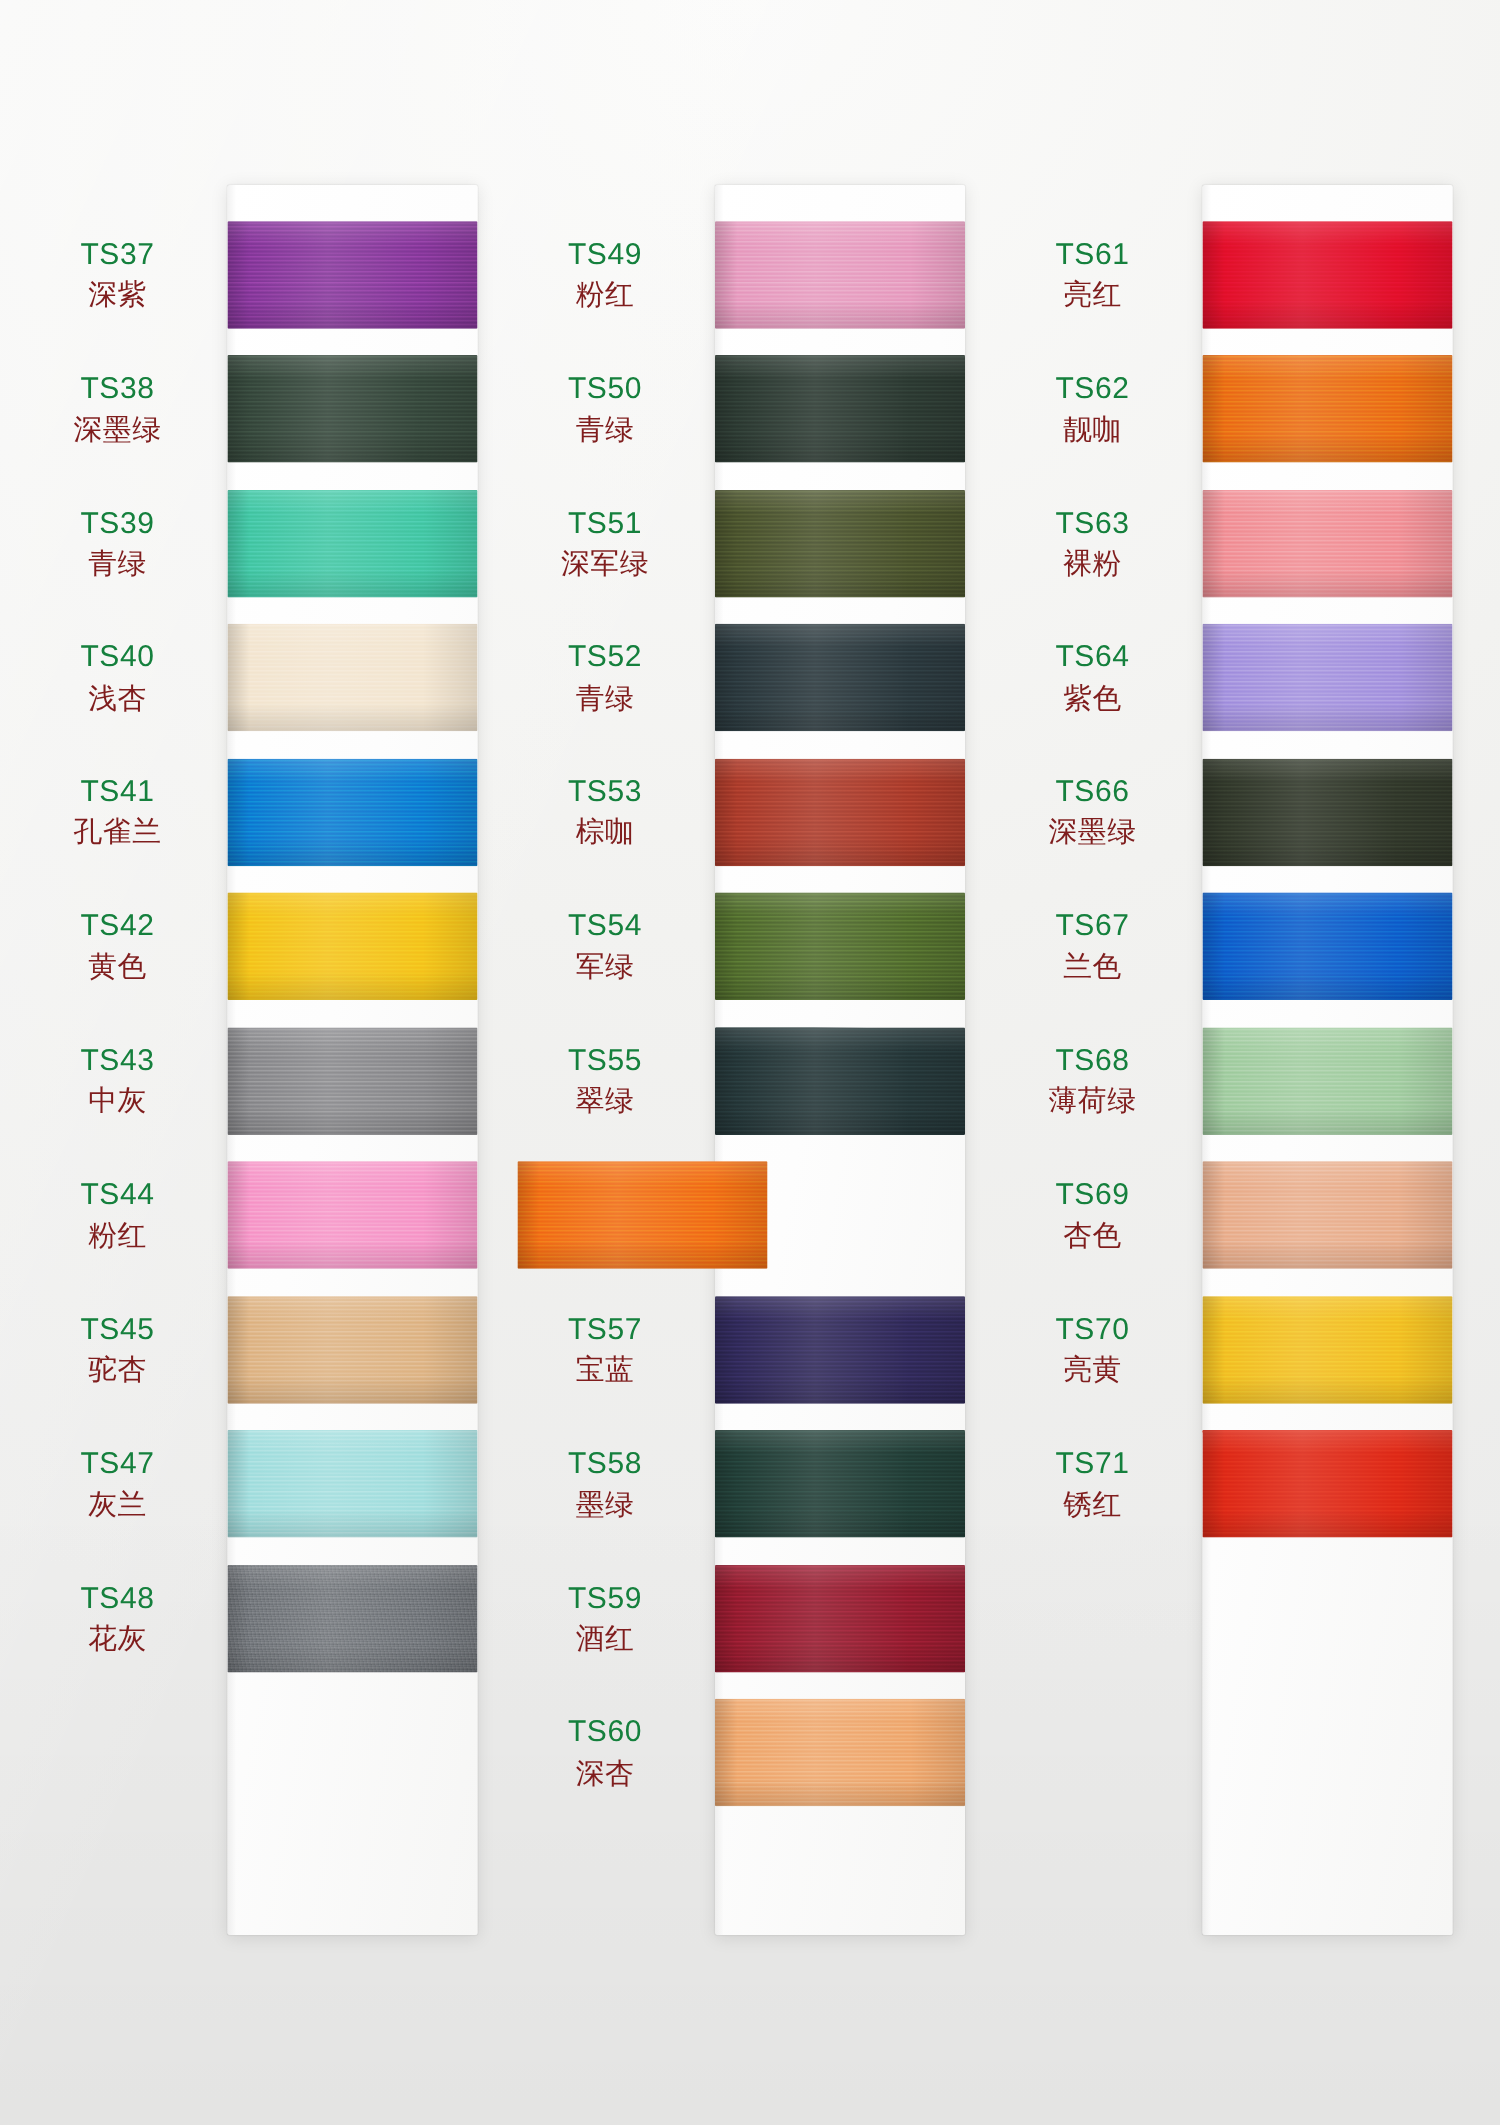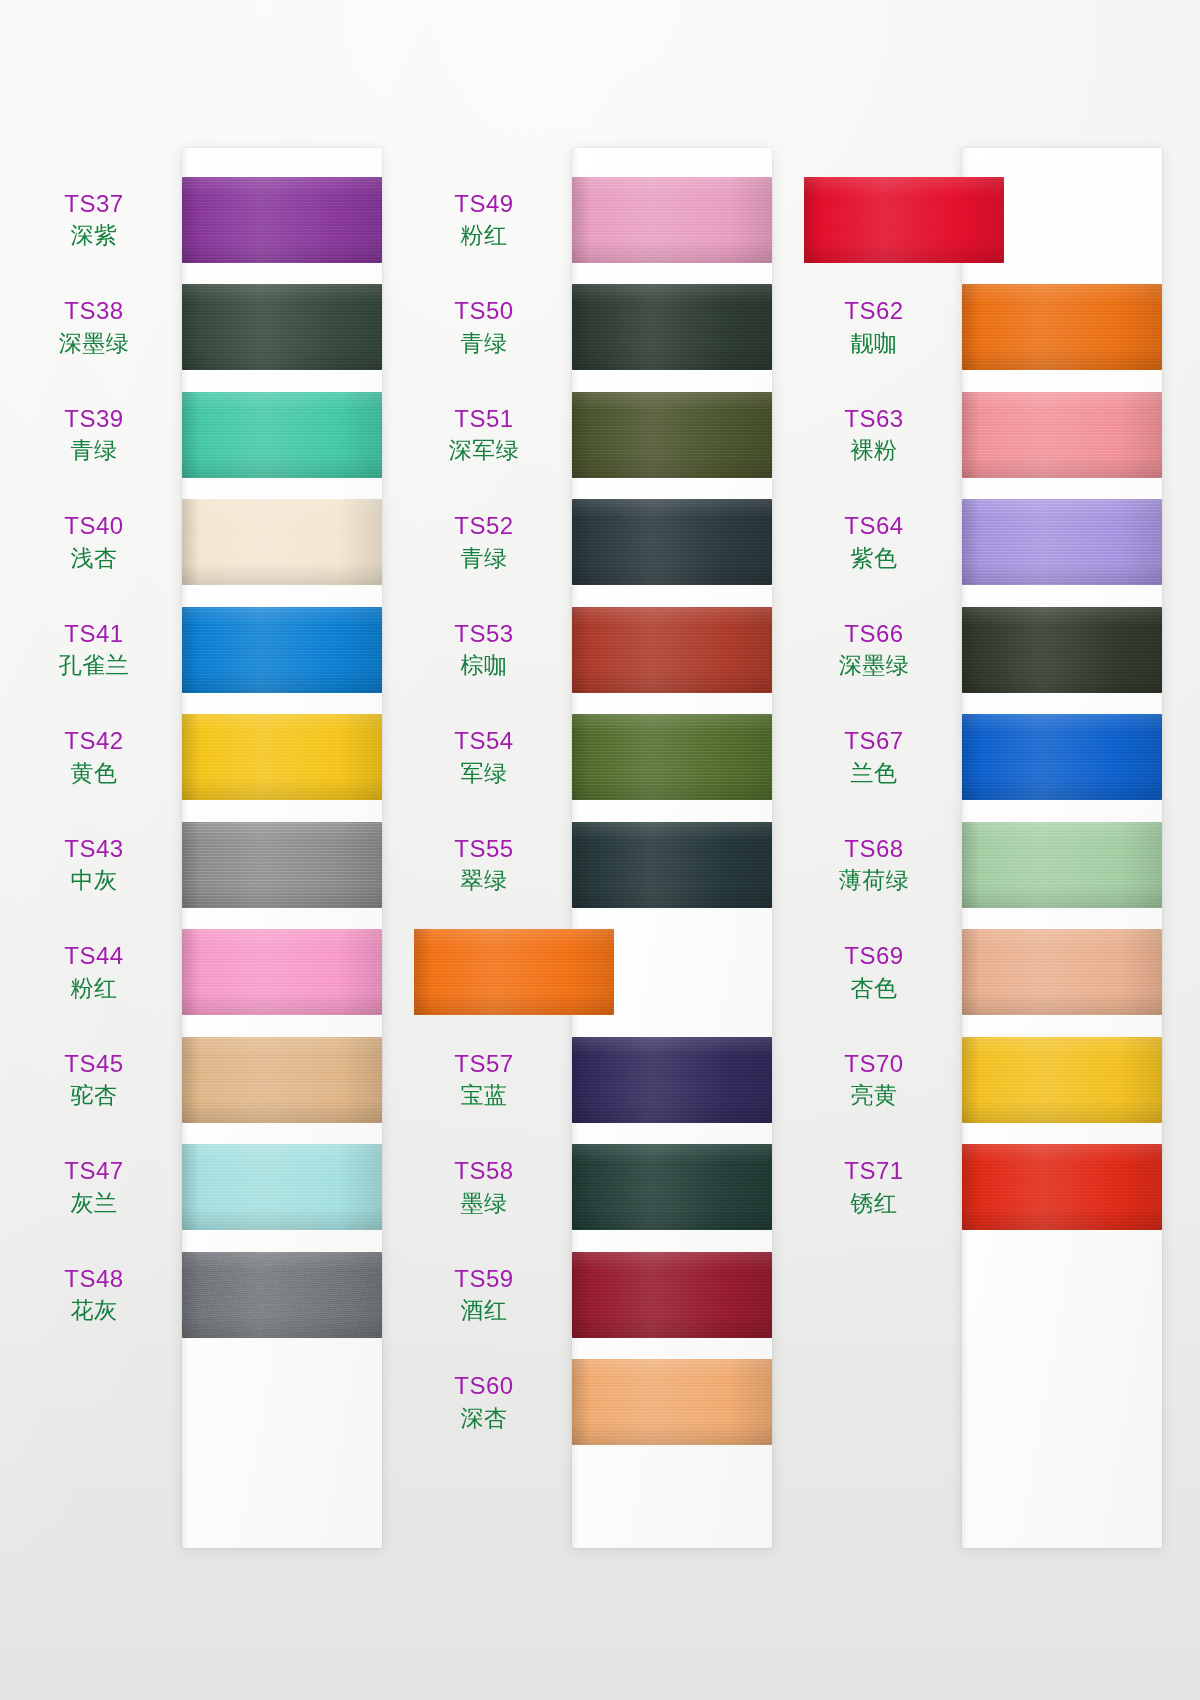--- a/index.html
+++ b/index.html
@@ -68,27 +68,27 @@
     text-align:center;
     color:#2c2c2c;
     line-height:1.28;
     letter-spacing:.5px;
     user-select:none;
   }
   .code{
     display:block;
     font-size:24px;
     font-weight:400;
-    color:#a21caf;
+    color:#15803d;
   }
   .name{
     display:block;
     font-size:23px;
     font-weight:400;
-    color:#15803d;
+    color:#7f1d1d;
     margin-top:2px;
   }
   
   .skein{
     position:relative;
     width:200px;
     height:86px;
     overflow:hidden;
     border-radius:1px;
   }
@@ -354,20 +354,24 @@
             <div class="body"></div>
           </div>
       </div>
     </div>
   </div>
 
   <div class="column">
     <div class="card"></div>
     <div class="rows">
       <div class="row">
+        <div class="label">
+          <span class="code">TS61</span>
+          <span class="name">亮红</span>
+        </div>
         <div class="skein" style="--c: #e4102c;">
             <div class="body"></div>
           </div>
       </div>
       <div class="row">
         <div class="label">
           <span class="code">TS62</span>
           <span class="name">靓咖</span>
         </div>
         <div class="skein" style="--c: #ec7216;">

